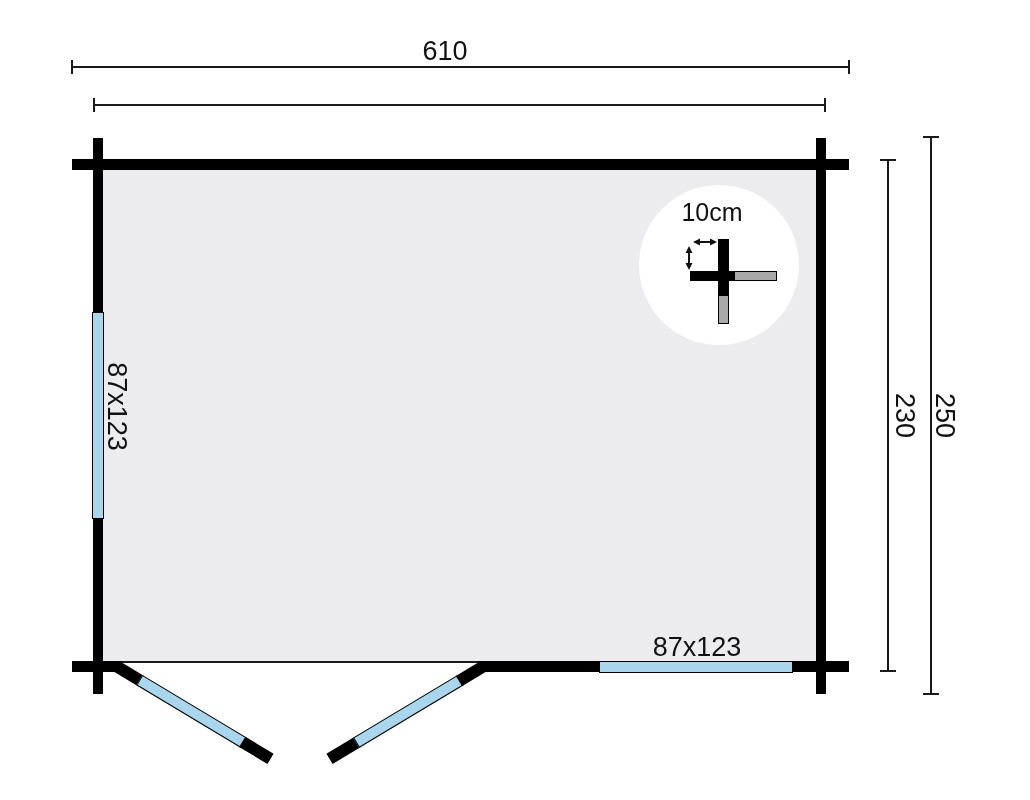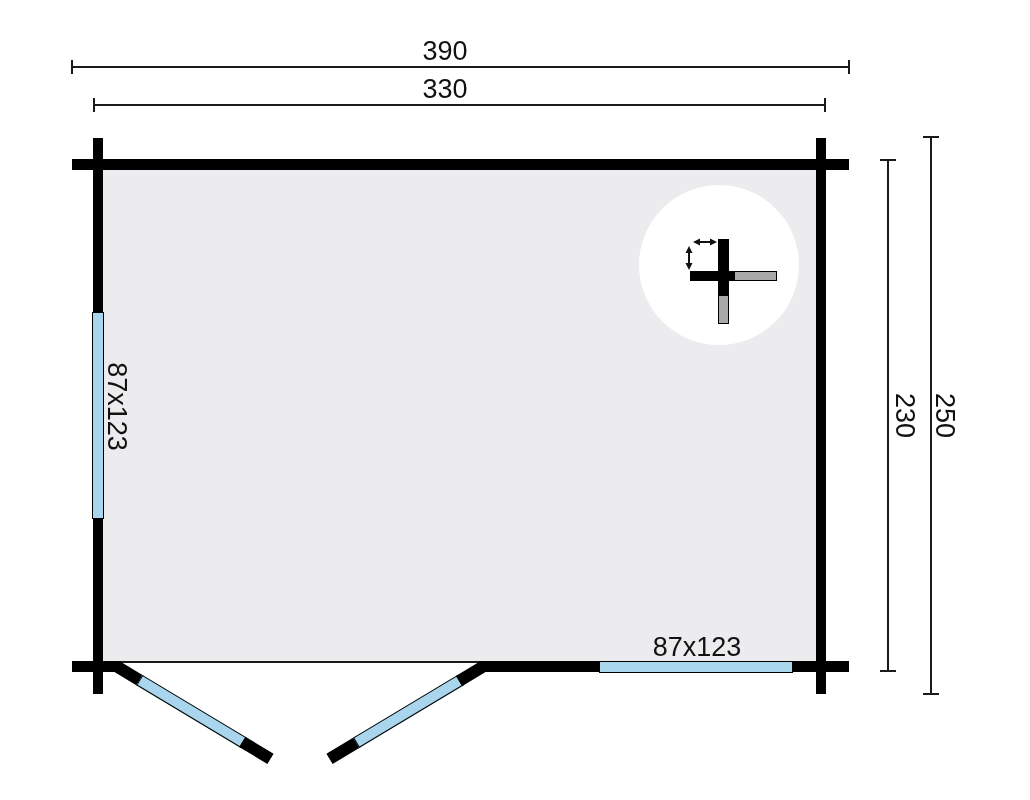--- a/index.html
+++ b/index.html
@@ -25,26 +25,25 @@
   .detail-label{position:absolute;left:3px;top:15px;width:140px;text-align:center;font-size:25px;line-height:25px;color:#111111;}
   .arrows-svg{position:absolute;left:0;top:0;width:160px;height:160px;}
 </style>
 </head>
 <body>
 
 <div class="plan">
 
   <div class="floor" style="left:103px;top:170px;width:713px;height:492px;"></div>
 
-  <div class="dimlabel" style="left:375px;top:38px;">390</div>
+  <div class="dimlabel" style="left:375px;top:38px;">610</div>
   <div class="dimline" style="left:72px;top:66px;width:777px;height:2px;"></div>
   <div class="tick" style="left:71px;top:60px;width:2px;height:14px;"></div>
   <div class="tick" style="left:848px;top:60px;width:2px;height:14px;"></div>
 
-  <div class="dimlabel" style="left:375px;top:76px;">330</div>
   <div class="dimline" style="left:94px;top:104px;width:731px;height:2px;"></div>
   <div class="tick" style="left:93px;top:98px;width:2px;height:14px;"></div>
   <div class="tick" style="left:824px;top:98px;width:2px;height:14px;"></div>
 
   <div class="dimline" style="left:887px;top:160px;width:2px;height:512px;"></div>
   <div class="tick" style="left:880px;top:159px;width:16px;height:2px;"></div>
   <div class="tick" style="left:880px;top:670px;width:16px;height:2px;"></div>
   <div class="dimlabel rot90" style="left:834px;top:402px;">230</div>
 
   <div class="dimline" style="left:930px;top:137px;width:2px;height:558px;"></div>
@@ -74,20 +73,21 @@
     <div class="seg seg-black" style="left:145px;width:33px;"></div>
   </div>
 
   <div class="leaf leaf-right" style="left:301px;top:662px;">
     <div class="seg seg-black" style="left:0;width:33px;"></div>
     <div class="seg seg-glass" style="left:31px;width:122px;"></div>
     <div class="seg seg-black" style="left:151px;width:27px;"></div>
   </div>
 
   <div class="detail-circle">
+    <div class="detail-label">10cm</div>
     <div class="bar-black" style="left:79px;top:54px;width:11px;height:56px;"></div>
     <div class="bar-gray" style="left:79px;top:110px;width:11px;height:29px;"></div>
     <div class="bar-black" style="left:51px;top:86px;width:44px;height:10px;"></div>
     <div class="bar-gray" style="left:95px;top:86px;width:43px;height:10px;"></div>
     <svg class="arrows-svg" viewBox="0 0 160 160">
       <g stroke="#111" fill="#111">
         <line x1="59" y1="57" x2="73" y2="57" stroke-width="2"></line>
         <polygon points="54,57 61,53.5 61,60.5" stroke="none"></polygon>
         <polygon points="78,57 71,53.5 71,60.5" stroke="none"></polygon>
       </g>

